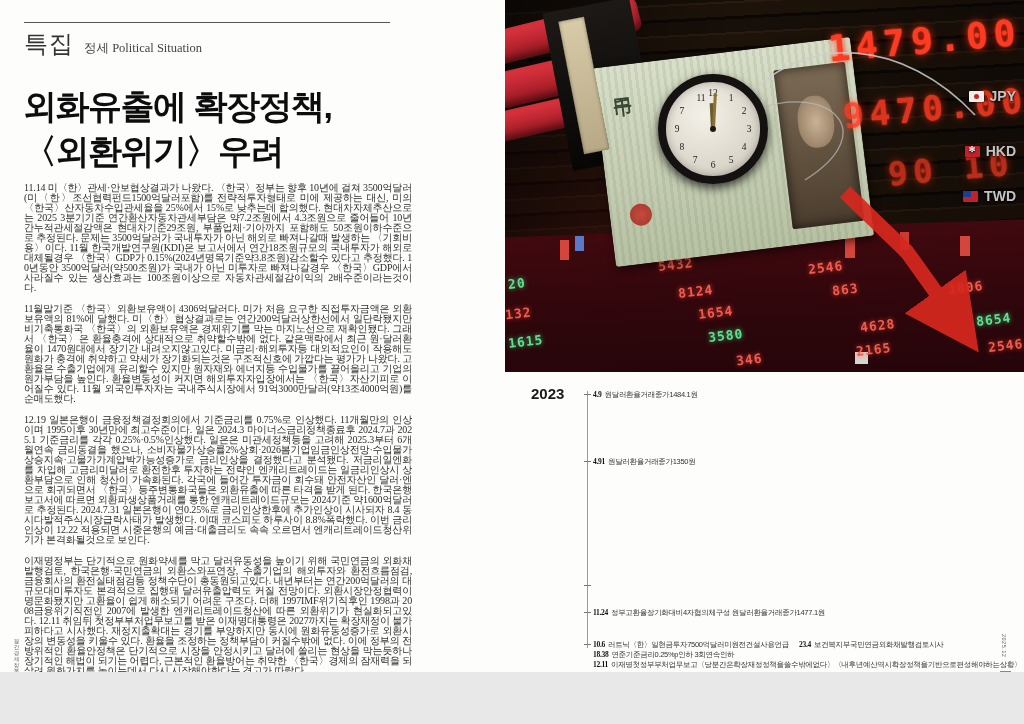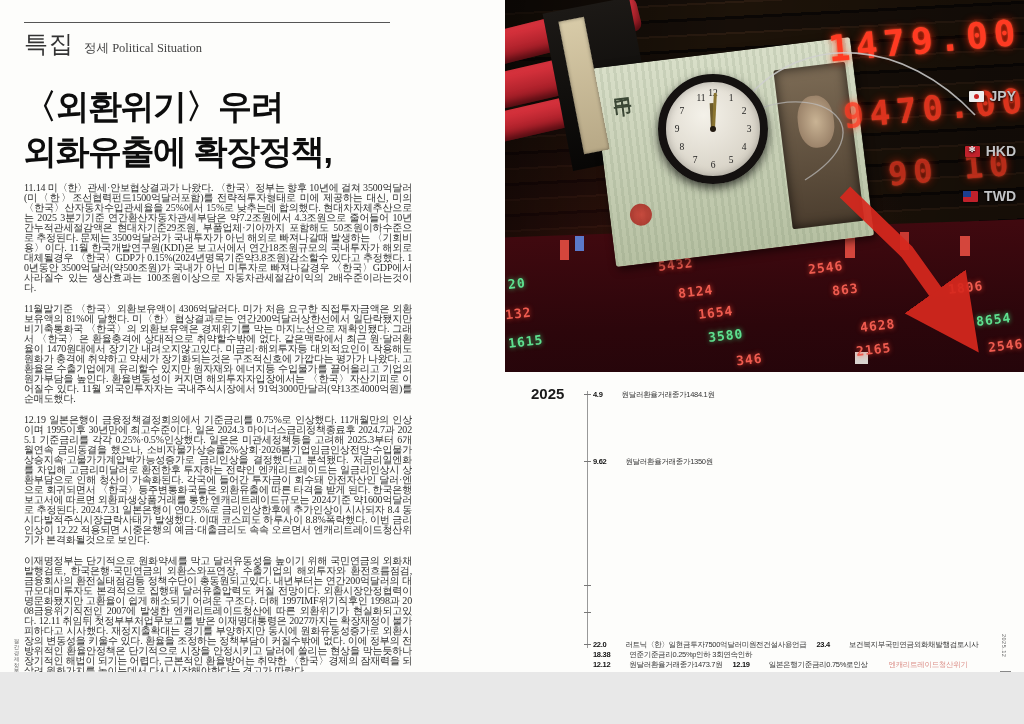--- a/index.html
+++ b/index.html
@@ -80,37 +80,37 @@
   .flag.tw{background:#c0212b;}
   .flag.tw:after{content:"";position:absolute;left:0;top:0;width:8px;height:6px;background:#1c3e8e;}
   .psvg{position:absolute;inset:0;z-index:5;pointer-events:none;}
   
   .tl-year{position:absolute;left:531px;top:385px;font-family:"Liberation Sans",sans-serif;
            font-weight:bold;font-size:15px;color:#1a1a1a;}
   .tl-axis{position:absolute;left:587px;top:391px;width:1px;height:257px;background:#999;}
   .tl-tick{position:absolute;width:7px;height:1px;background:#777;}
   .tl-ev{position:absolute;left:593px;width:428px;font-family:"Liberation Sans",sans-serif;}
   .tl-line{white-space:nowrap;font-size:7.5px;line-height:10.2px;color:#333;letter-spacing:-0.3px;}
-  .tl-line b{font-weight:bold;color:#111;margin-right:19px;}
+  .tl-line b{font-weight:bold;color:#111;margin-right:3px;font-family:Liberation Serif, serif;}
   .tl-line .gap{display:inline-block;width:10px;}
   .tl-line .red{color:#dc8f88;padding-left:19px;}
 </style>
 </head>
 <body>
 
 <div class="spread">
 
   <div class="lp-rule"></div>
   <div class="kicker">
     <span class="big">특집</span>
     <span class="small">정세 Political Situation</span>
   </div>
   <div class="headline">
+    <div>외화유출에 확장정책,</div>
     <div>〈외환위기〉우려</div>
-    <div>외화유출에 확장정책,</div>
   </div>
   <div class="bodycol">
     <p>11.14 미〈한〉관세·안보협상결과가 나왔다. 〈한국〉정부는 향후 10년에 걸쳐 3500억달러(미〈한〉조선협력펀드1500억달러포함)를 전략적투자형태로 미에 제공하는 대신, 미의 〈한국〉산자동차수입관세율을 25%에서 15%로 낮추는데 합의했다. 현대차자체추산으로는 2025 3분기기준 연간환산자동차관세부담은 약7.2조원에서 4.3조원으로 줄어들어 10년간누적관세절감액은 현대차기준29조원, 부품업체·기아까지 포함해도 50조원이하수준으로 추정된다. 문제는 3500억달러가 국내투자가 아닌 해외로 빠져나갈때 발생하는 〈기회비용〉이다. 11월 한국개발연구원(KDI)은 보고서에서 연간18조원규모의 국내투자가 해외로 대체될경우 〈한국〉GDP가 0.15%(2024년명목기준약3.8조원)감소할수 있다고 추정했다. 10년동안 3500억달러(약500조원)가 국내가 아닌 미투자로 빠져나갈경우 〈한국〉GDP에서 사라질수 있는 생산효과는 100조원이상으로 자동차관세절감이익의 2배수준이라는것이다.</p>
     <p>11월말기준 〈한국〉외환보유액이 4306억달러다. 미가 처음 요구한 직접투자금액은 외환보유액의 81%에 달했다. 미〈한〉협상결과로는 연간200억달러상한선에서 일단락됐지만 비기축통화국 〈한국〉의 외환보유액은 경제위기를 막는 마지노선으로 재확인됐다. 그래서 〈한국〉은 환율충격에 상대적으로 취약할수밖에 없다. 같은맥락에서 최근 원·달러환율이 1470원대에서 장기간 내려오지않고있다. 미금리·해외투자등 대외적요인이 작용해도 원화가 충격에 취약하고 약세가 장기화되는것은 구조적신호에 가깝다는 평가가 나왔다. 고환율은 수출기업에게 유리할수 있지만 원자재와 에너지등 수입물가를 끌어올리고 기업의 원가부담을 높인다. 환율변동성이 커지면 해외투자자입장에서는 〈한국〉자산기피로 이어질수 있다. 11월 외국인투자자는 국내주식시장에서 91억3000만달러(약13조4000억원)를 순매도했다.</p>
     <p>12.19 일본은행이 금융정책결정회의에서 기준금리를 0.75%로 인상했다. 11개월만의 인상이며 1995이후 30년만에 최고수준이다. 일은 2024.3 마이너스금리정책종료후 2024.7과 2025.1 기준금리를 각각 0.25%·0.5%인상했다. 일은은 미관세정책등을 고려해 2025.3부터 6개월연속 금리동결을 했으나, 소비자물가상승률2%상회·2026봄기업임금인상전망·수입물가상승지속·고물가가계압박가능성증가로 금리인상을 결정했다고 분석됐다. 저금리일엔화를 차입해 고금리미달러로 환전한후 투자하는 전략인 엔캐리트레이드는 일금리인상시 상환부담으로 인해 청산이 가속화된다. 각국에 들어간 투자금이 회수돼 안전자산인 달러·엔으로 회귀되면서 〈한국〉등주변통화국들은 외환유출에 따른 타격을 받게 된다. 한국은행보고서에 따르면 외환파생상품거래를 통한 엔캐리트레이드규모는 2024기준 약1600억달러로 추정된다. 2024.7.31 일본은행이 연0.25%로 금리인상한후에 추가인상이 시사되자 8.4 동시다발적주식시장급락사태가 발생했다. 이때 코스피도 하루사이 8.8%폭락했다. 이번 금리인상이 12.22 적용되면 시중은행의 예금·대출금리도 속속 오르면서 엔캐리트레이드청산위기가 본격화될것으로 보인다.</p>
     <p>이재명정부는 단기적으로 원화약세를 막고 달러유동성을 높이기 위해 국민연금의 외화채발행검토, 한국은행·국민연금의 외환스와프연장, 수출기업의 해외투자와 환전흐름점검, 금융회사의 환전실태점검등 정책수단이 총동원되고있다. 내년부터는 연간200억달러의 대규모대미투자도 본격적으로 집행돼 달러유출압력도 커질 전망이다. 외환시장안정협력이 명문화됐지만 고환율이 쉽게 해소되기 어려운 구조다. 더해 1997IMF위기직후인 1998과 2008금융위기직전인 2007에 발생한 엔캐리트레이드청산에 따른 외환위기가 현실화되고있다. 12.11 취임뒤 첫정부부처업무보고를 받은 이재명대통령은 2027까지는 확장재정이 불가피하다고 시사했다. 재정지출확대는 경기를 부양하지만 동시에 원화유동성증가로 외환시장의 변동성을 키울수 있다. 환율을 조정하는 정책부담이 커질수밖에 없다. 이에 정부의 전방위적인 환율안정책은 단기적으로 시장을 안정시키고 달러에 쏠리는 현상을 막는듯하나 장기적인 해법이 되기는 어렵다, 근본적인 환율방어는 취약한 〈한국〉경제의 잠재력을 되살려 원화가치를 높이는데서 다시 시작해야한다는 경고가 따랐다.</p>
   </div>
   <div class="m-vert" style="left:14px;top:634px;">월간경제정보</div>
   <div class="m-rule" style="left:13px;top:676px;"></div>
   <div class="m-num" style="left:13px;top:681px;">16</div>
@@ -206,33 +206,35 @@
     <div class="cur" style="right:8px;top:143px;padding-left:16px;">
       <span class="flag hk"></span>
       <span>HKD</span>
     </div>
     <div class="cur" style="right:8px;top:188px;">
       <span class="flag tw"></span>
       <span>TWD</span>
     </div>
   </div>
 
-  <div class="tl-year">2025</div>
+  <div class="tl-year">2023</div>
   <div class="tl-axis"></div>
   <div class="tl-ev" style="top: 390px;">
       <div class="tl-line"><b>4.9</b><span>원달러환율거래종가1484.1원</span></div>
     </div>
     <div class="tl-ev" style="top: 457px;">
-      <div class="tl-line"><b>9.62</b><span>원달러환율거래종가1350원</span></div>
+      <div class="tl-line"><b>4.91</b><span>원달러환율거래종가1350원</span></div>
     </div>
     <div class="tl-ev" style="top: 608px;">
+      <div class="tl-line"><b>11.24</b><span>정부고환율장기화대비4자협의체구성  원달러환율거래종가1477.1원</span></div>
     </div>
     <div class="tl-ev" style="top: 640px;">
-      <div class="tl-line"><b>22.0</b><span>러트닉〈한〉일현금투자7500억달러미원전건설사용언급</span><span class="gap"></span><b>23.4</b><span>보건복지부국민연금외화채발행검토시사</span></div>
+      <div class="tl-line"><b>10.6</b><span>러트닉〈한〉일현금투자7500억달러미원전건설사용언급</span><span class="gap"></span><b>23.4</b><span>보건복지부국민연금외화채발행검토시사</span></div>
       <div class="tl-line"><b>18.38</b><span>연준기준금리0.25%p인하 3회연속인하</span></div>
+      <div class="tl-line"><b>12.11</b><span>이재명첫정부부처업무보고〈당분간은확장재정정책을쓸수밖에없다〉〈내후년예산역시확장정책을기반으로편성해야하는상황〉</span></div>
       <div class="tl-line"><b>12.12</b><span>원달러환율거래종가1473.7원</span><span class="gap"></span><b>12.19</b><span>일본은행기준금리0.75%로인상</span><span class="red"> 엔캐리트레이드청산위기</span></div>
     </div>
     <div id="timeline"></div>
 
   <div class="m-vert" style="left:1001px;top:634px;">2025.12</div>
   <div class="m-rule" style="left:1000px;top:671px;"></div>
   <div class="m-num" style="left:1000px;top:676px;">17</div>
 <div class="tl-tick" style="left: 584px; top: 394px;"></div>
     <div class="tl-tick" style="left: 584px; top: 461px;"></div>
     <div class="tl-tick" style="left: 584px; top: 585px;"></div>

